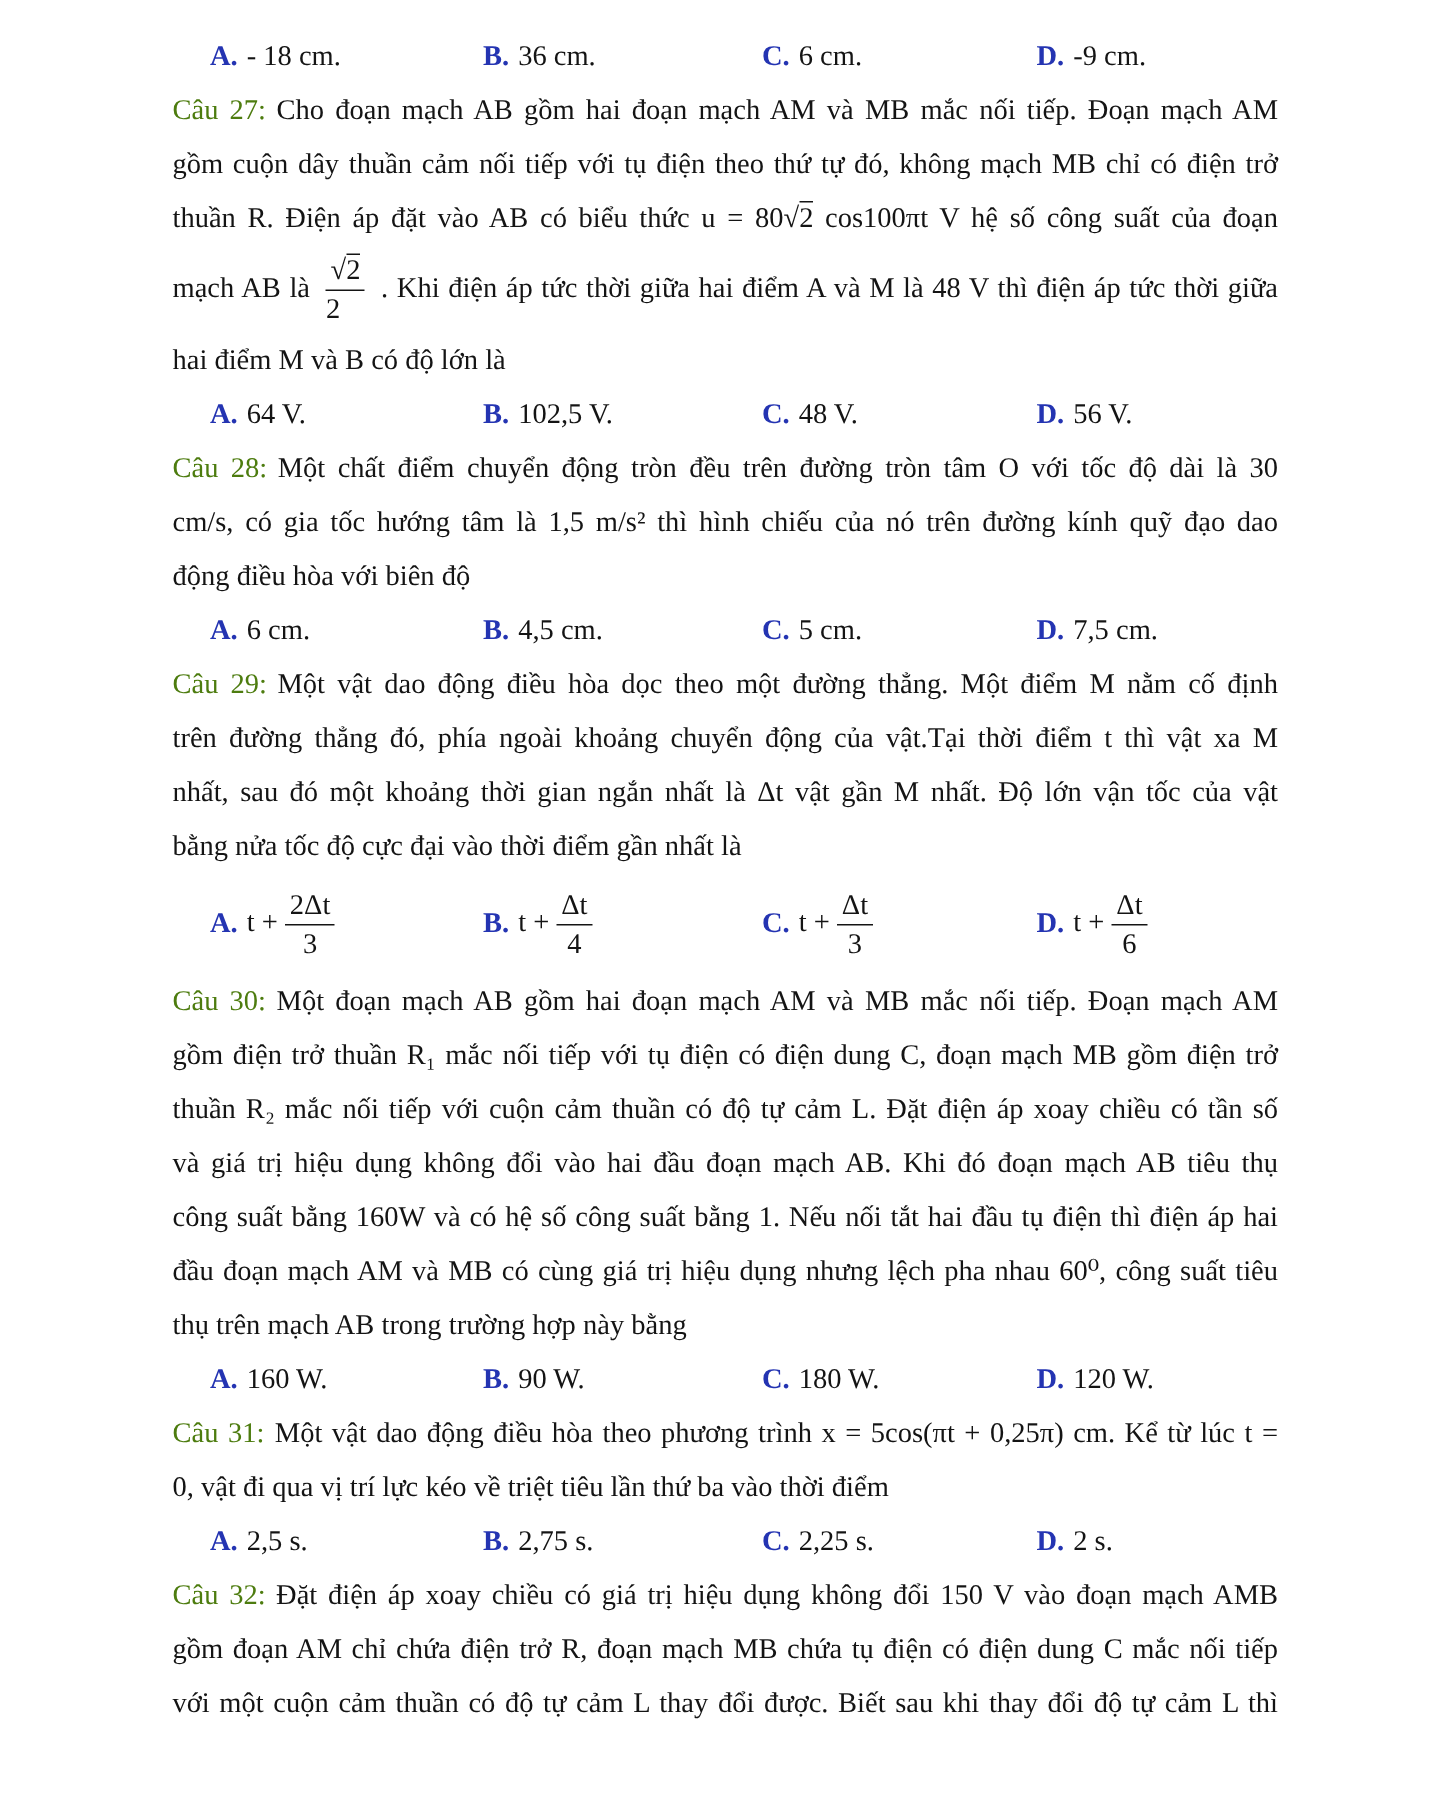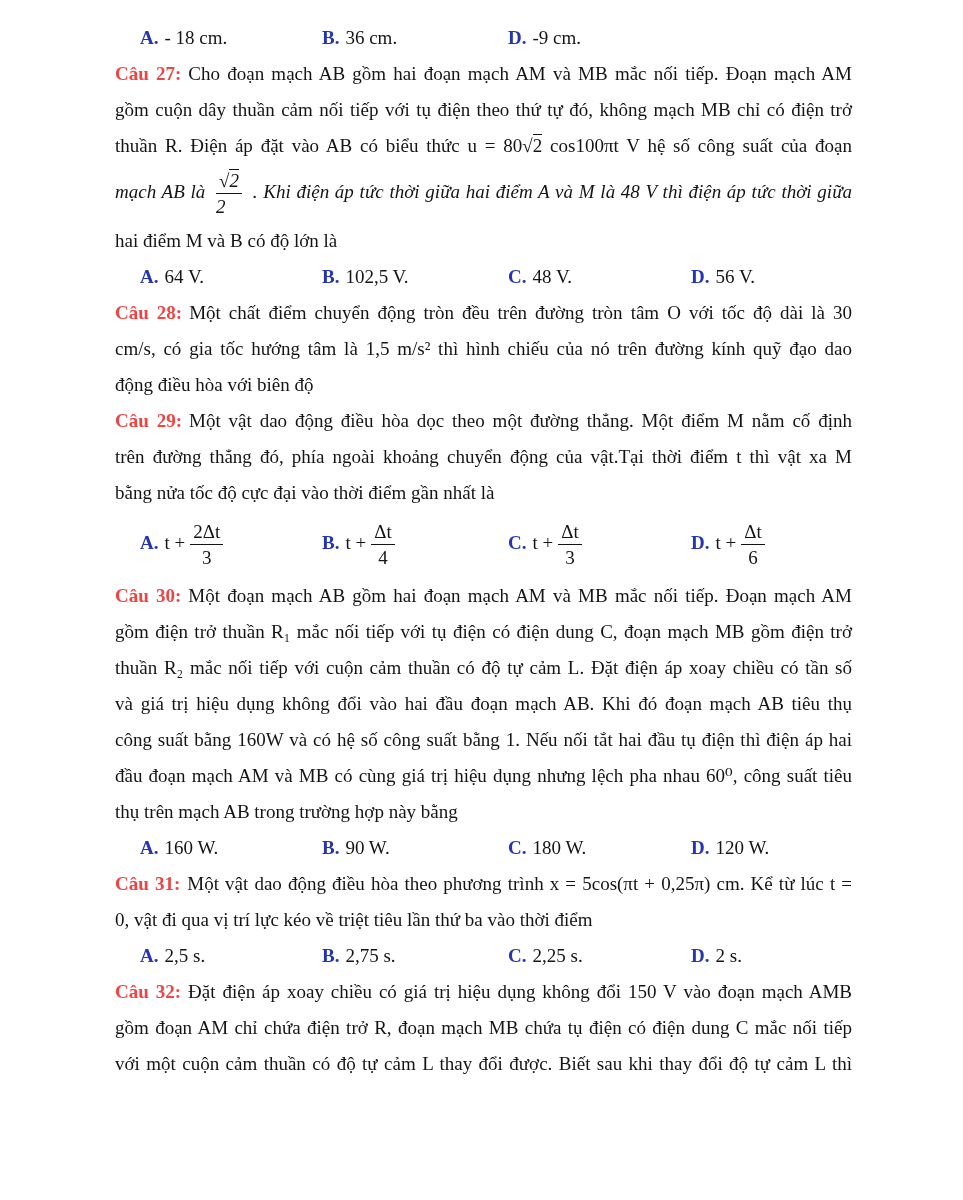--- a/index.html
+++ b/index.html
@@ -7,49 +7,50 @@
     width:963px;height:1200px;
     background:#ffffff;
     font-family:"Liberation Serif","DejaVu Serif",serif;
     color:#141414;
     font-size:19px;
     overflow:hidden;
   }
   .doc{padding:20px 111px 0 115px;}
   .line{line-height:36px;white-space:normal;}
   .j{text-align:justify;text-align-last:justify;}
-  .qlabel{font-weight:bold;color:#ef4444;margin-right:7px;}
+  .qlabel{font-weight:normal;color:#4d7c0f;margin-right:7px;}
   .alabel{font-weight:bold;color:#2434b2;margin-right:6px;}
   .answers{
     display:grid;
     grid-template-columns:182px 186px 183px 1fr;
     padding-left:25px;
     line-height:36px;
   }
   .answers.tall{line-height:30px;padding-top:8px;padding-bottom:8px;font-family:Liberation Serif, serif;}
   .frac{
     display:inline-block;
     vertical-align:middle;
     text-align:center;
     margin:0 5px;
   }
   .frac .num{display:block;border-bottom:1.4px solid #141414;line-height:25px;padding:0 3px;}
   .frac .den{display:block;line-height:25px;}
   .ovl{border-top:1.6px solid #141414;}
-  .fracline{padding:4px 0;font-style:italic;}
+  .fracline{padding:4px 0;}
 </style>
 </head>
 <body>
 
 <div class="doc">
 
   <div>
     <div class="answers">
       <div><span class="alabel">A.</span><span>- 18 cm.</span></div>
       <div><span class="alabel">B.</span><span>36 cm.</span></div>
+      <div><span class="alabel">C.</span><span>6 cm.</span></div>
       <div><span class="alabel">D.</span><span>-9 cm.</span></div>
     </div>
   </div>
 
   <div>
     <div class="line j"><span class="qlabel">Câu 27:</span><span>Cho đoạn mạch AB gồm hai đoạn mạch AM và MB mắc nối tiếp. Đoạn mạch AM</span></div>
     <div class="line j"><span>gồm cuộn dây thuần cảm nối tiếp với tụ điện theo thứ tự đó, không mạch MB chỉ có điện trở</span></div>
     <div class="line j"><span>thuần R. Điện áp đặt vào AB có biểu thức  u = 80√</span><span class="ovl">2</span><span> cos100πt V  hệ số công suất của đoạn</span></div>
     <div class="line j fracline">
       <span>mạch AB là</span>
@@ -65,25 +66,32 @@
       <div><span class="alabel">B.</span><span>102,5 V.</span></div>
       <div><span class="alabel">C.</span><span>48 V.</span></div>
       <div><span class="alabel">D.</span><span>56 V.</span></div>
     </div>
   </div>
 
   <div>
     <div class="line j"><span class="qlabel">Câu 28:</span><span>Một chất điểm chuyển động tròn đều trên đường tròn tâm O với tốc độ dài là 30</span></div>
     <div class="line j"><span>cm/s, có gia tốc hướng tâm là 1,5 m/s² thì hình chiếu của nó trên đường kính quỹ đạo dao</span></div>
     <div class="line"><span>động điều hòa với biên độ</span></div>
+    <div class="answers">
+      <div><span class="alabel">A.</span><span>6 cm.</span></div>
+      <div><span class="alabel">B.</span><span>4,5 cm.</span></div>
+      <div><span class="alabel">C.</span><span>5 cm.</span></div>
+      <div><span class="alabel">D.</span><span>7,5 cm.</span></div>
+    </div>
   </div>
 
   <div>
     <div class="line j"><span class="qlabel">Câu 29:</span><span>Một vật dao động điều hòa dọc theo một đường thẳng. Một điểm M nằm cố định</span></div>
     <div class="line j"><span>trên đường thẳng đó, phía ngoài khoảng chuyển động của vật.Tại thời điểm t thì vật xa M</span></div>
+    <div class="line j"><span>nhất, sau đó một khoảng thời gian ngắn nhất là Δt vật gần M nhất. Độ lớn vận tốc của vật</span></div>
     <div class="line"><span>bằng nửa tốc độ cực đại vào thời điểm gần nhất là</span></div>
     <div class="answers tall">
       <div><span class="alabel">A.</span><span>t +</span><span class="frac"><span class="num">2Δt</span><span class="den">3</span></span></div>
       <div><span class="alabel">B.</span><span>t +</span><span class="frac"><span class="num">Δt</span><span class="den">4</span></span></div>
       <div><span class="alabel">C.</span><span>t +</span><span class="frac"><span class="num">Δt</span><span class="den">3</span></span></div>
       <div><span class="alabel">D.</span><span>t +</span><span class="frac"><span class="num">Δt</span><span class="den">6</span></span></div>
     </div>
   </div>
 
   <div>

